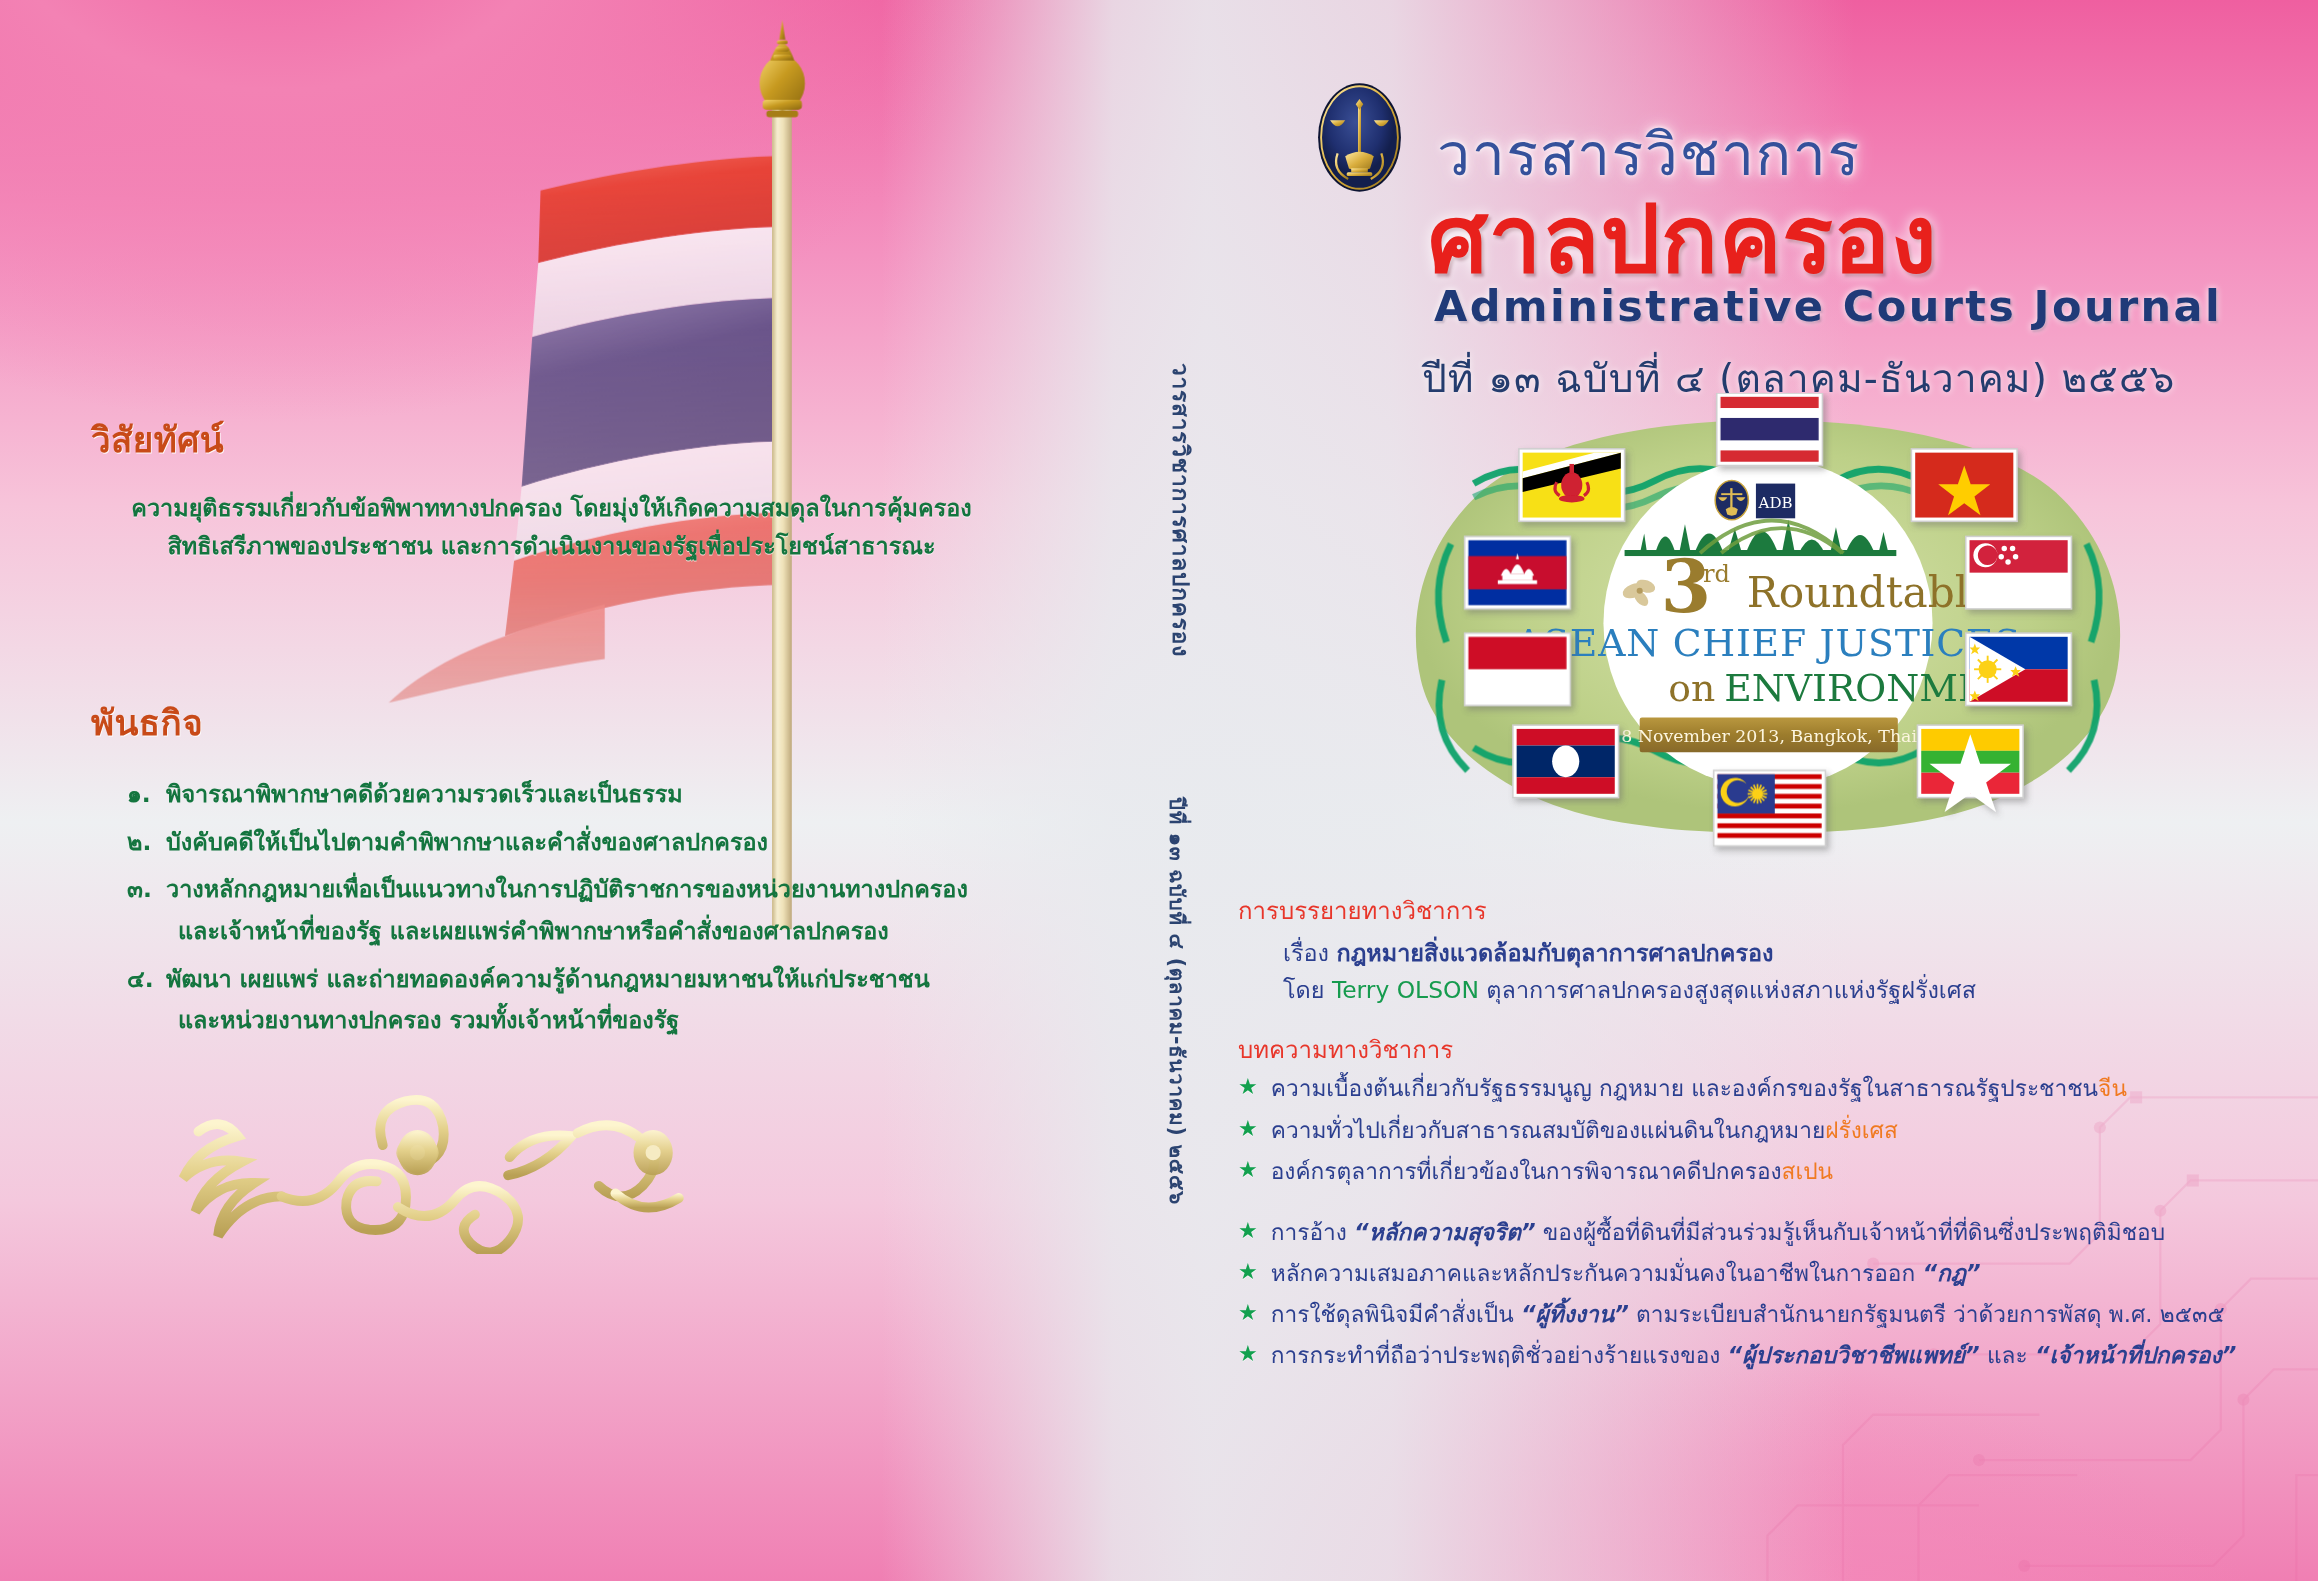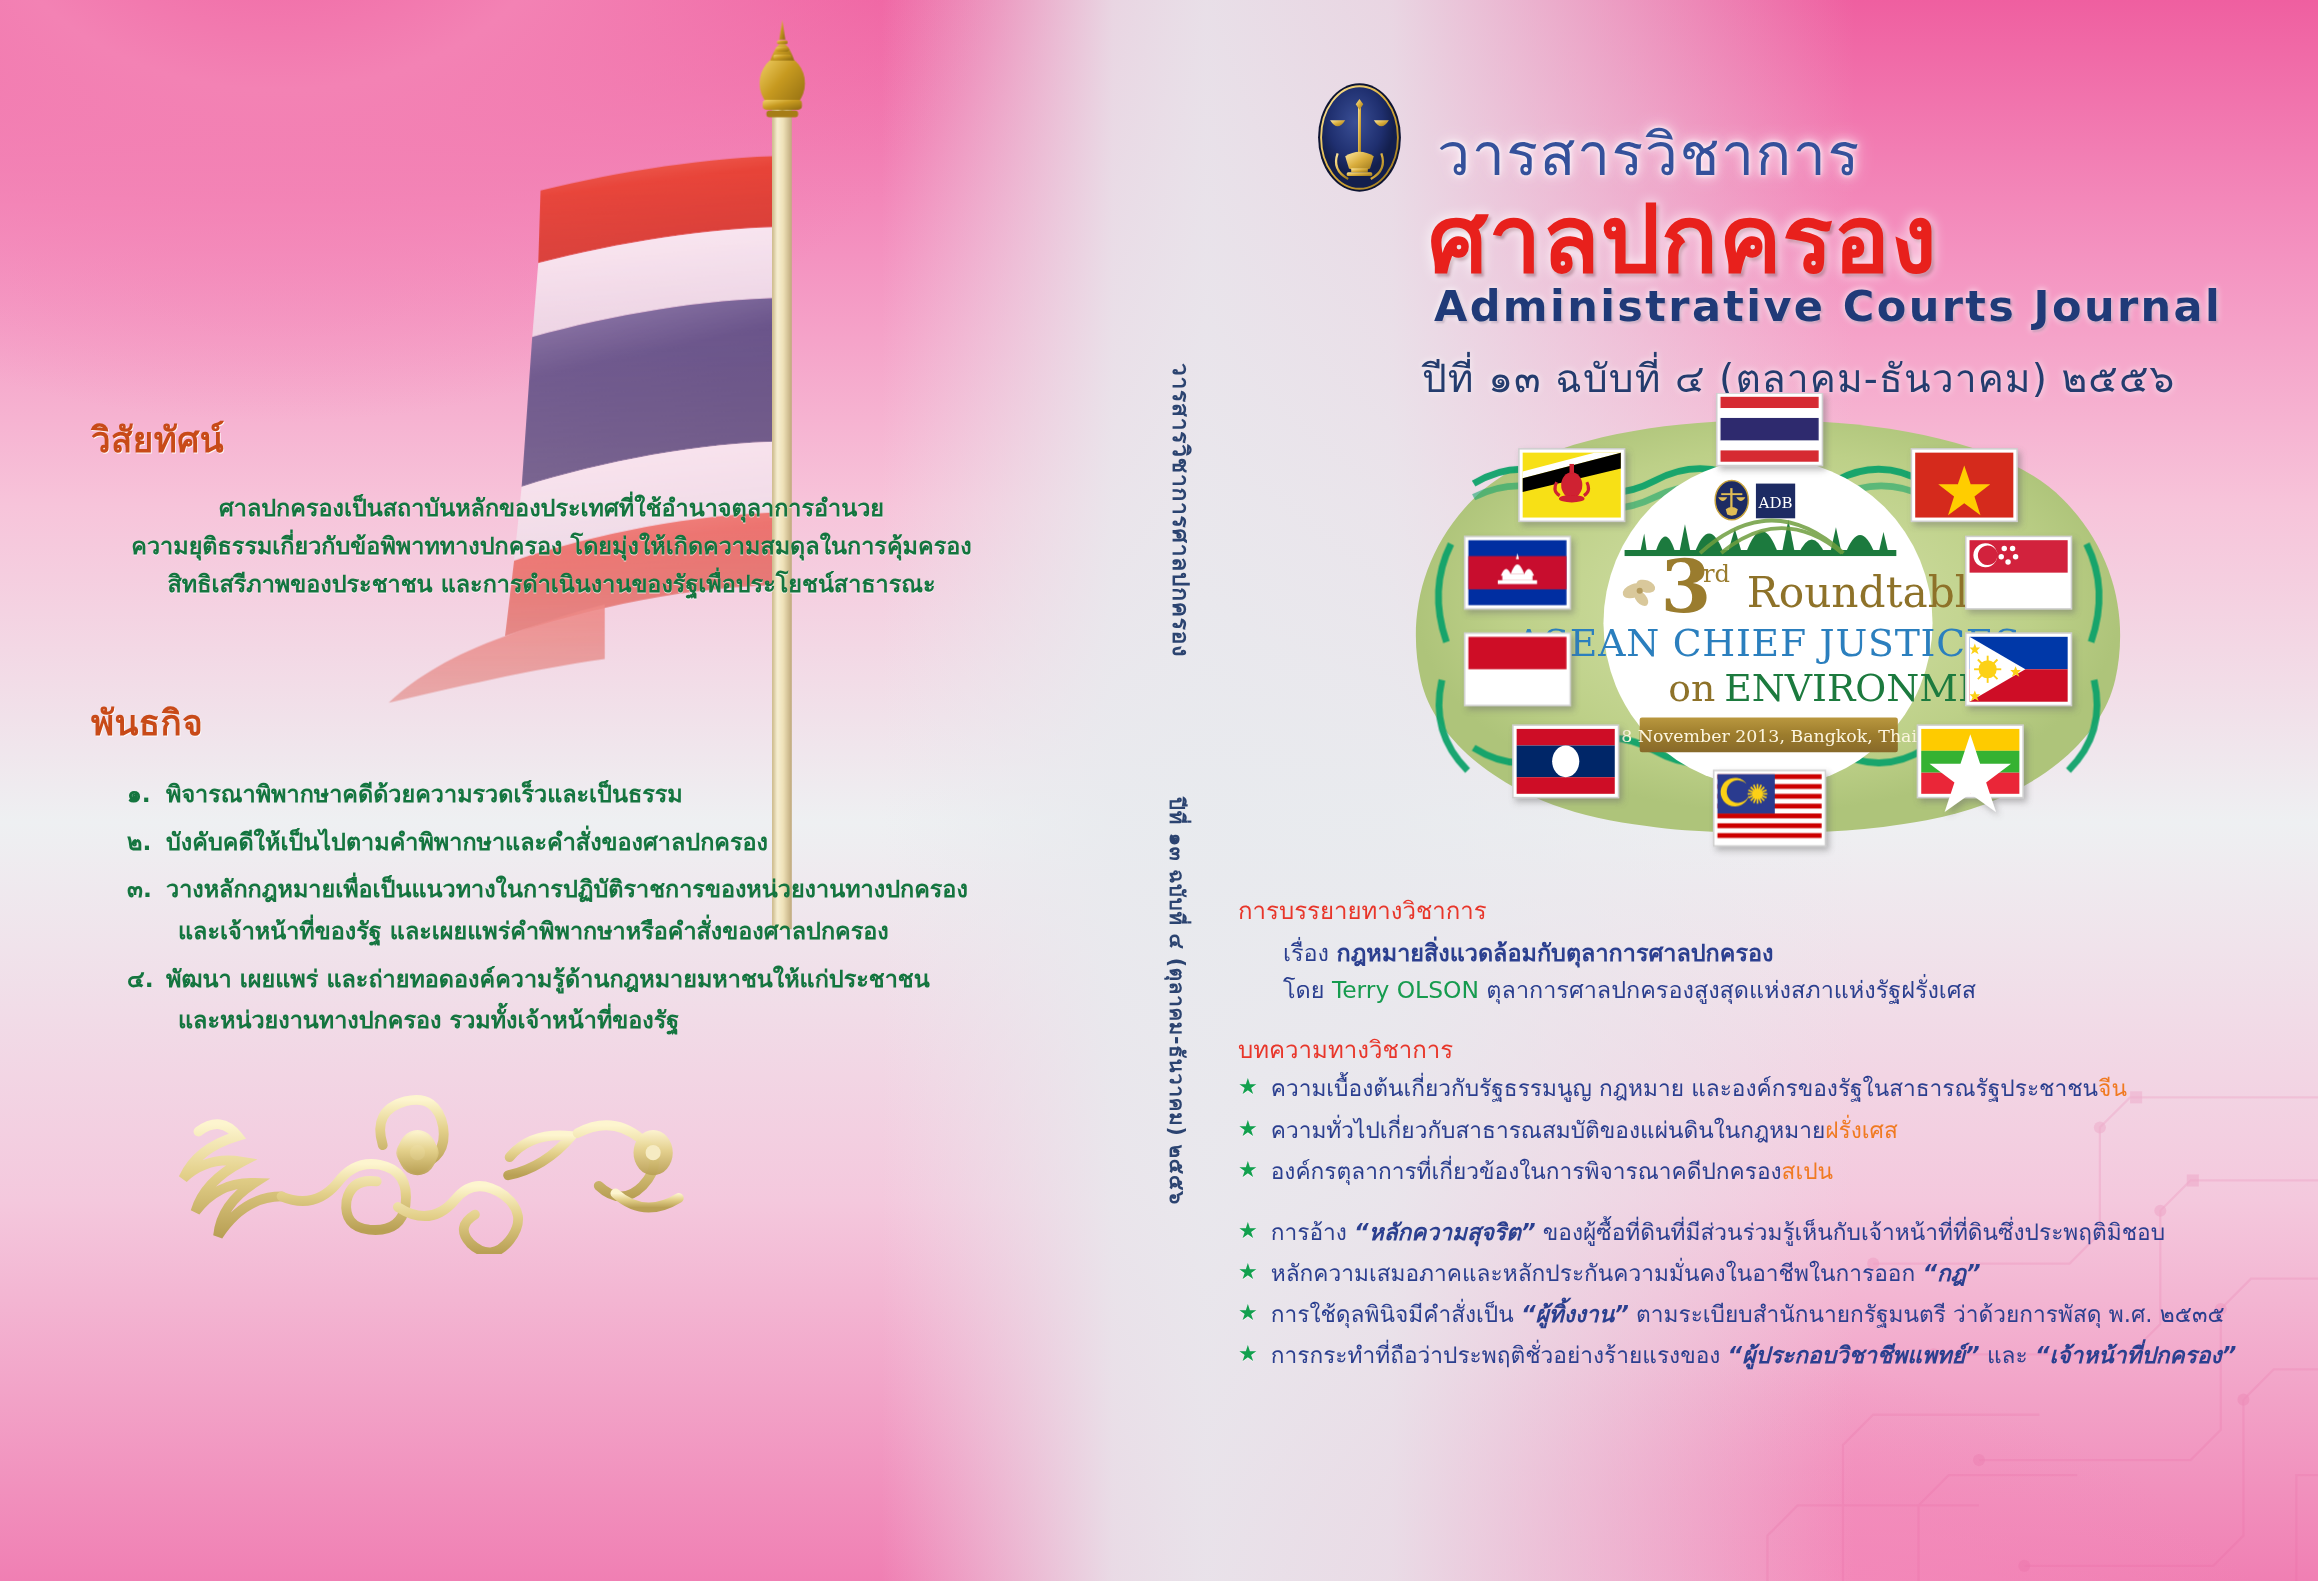--- a/index.html
+++ b/index.html
@@ -208,21 +208,20 @@
         <rect x="-12" y="72" width="24" height="7" rx="3" fill="url(#goldG)"></rect>
         <rect x="-9" y="62" width="18" height="6" rx="3" fill="url(#goldG)"></rect>
         <rect x="-7" y="53" width="14" height="5" rx="2" fill="url(#goldG)"></rect>
         <path d="M-4 52 L0 26 L4 52 Z" fill="url(#goldG)"></path>
       </g>
     </svg>
 
     <div class="vision-block">
       <div class="heading-vision">วิสัยทัศน์</div>
       <div class="vision-body">
-        <div>ศาลปกครองเป็นสถาบันหลักของประเทศที่ใช้อำนาจตุลาการอำนวย</div>
         <div>ความยุติธรรมเกี่ยวกับข้อพิพาททางปกครอง โดยมุ่งให้เกิดความสมดุลในการคุ้มครอง</div>
         <div>สิทธิเสรีภาพของประชาชน และการดำเนินงานของรัฐเพื่อประโยชน์สาธารณะ</div>
       </div>
     </div>
 
     <div class="mission-block">
       <div class="heading-mission">พันธกิจ</div>
       <div class="mission-list">
         <div class="mission-item">
           <span class="mission-num">๑.</span>

